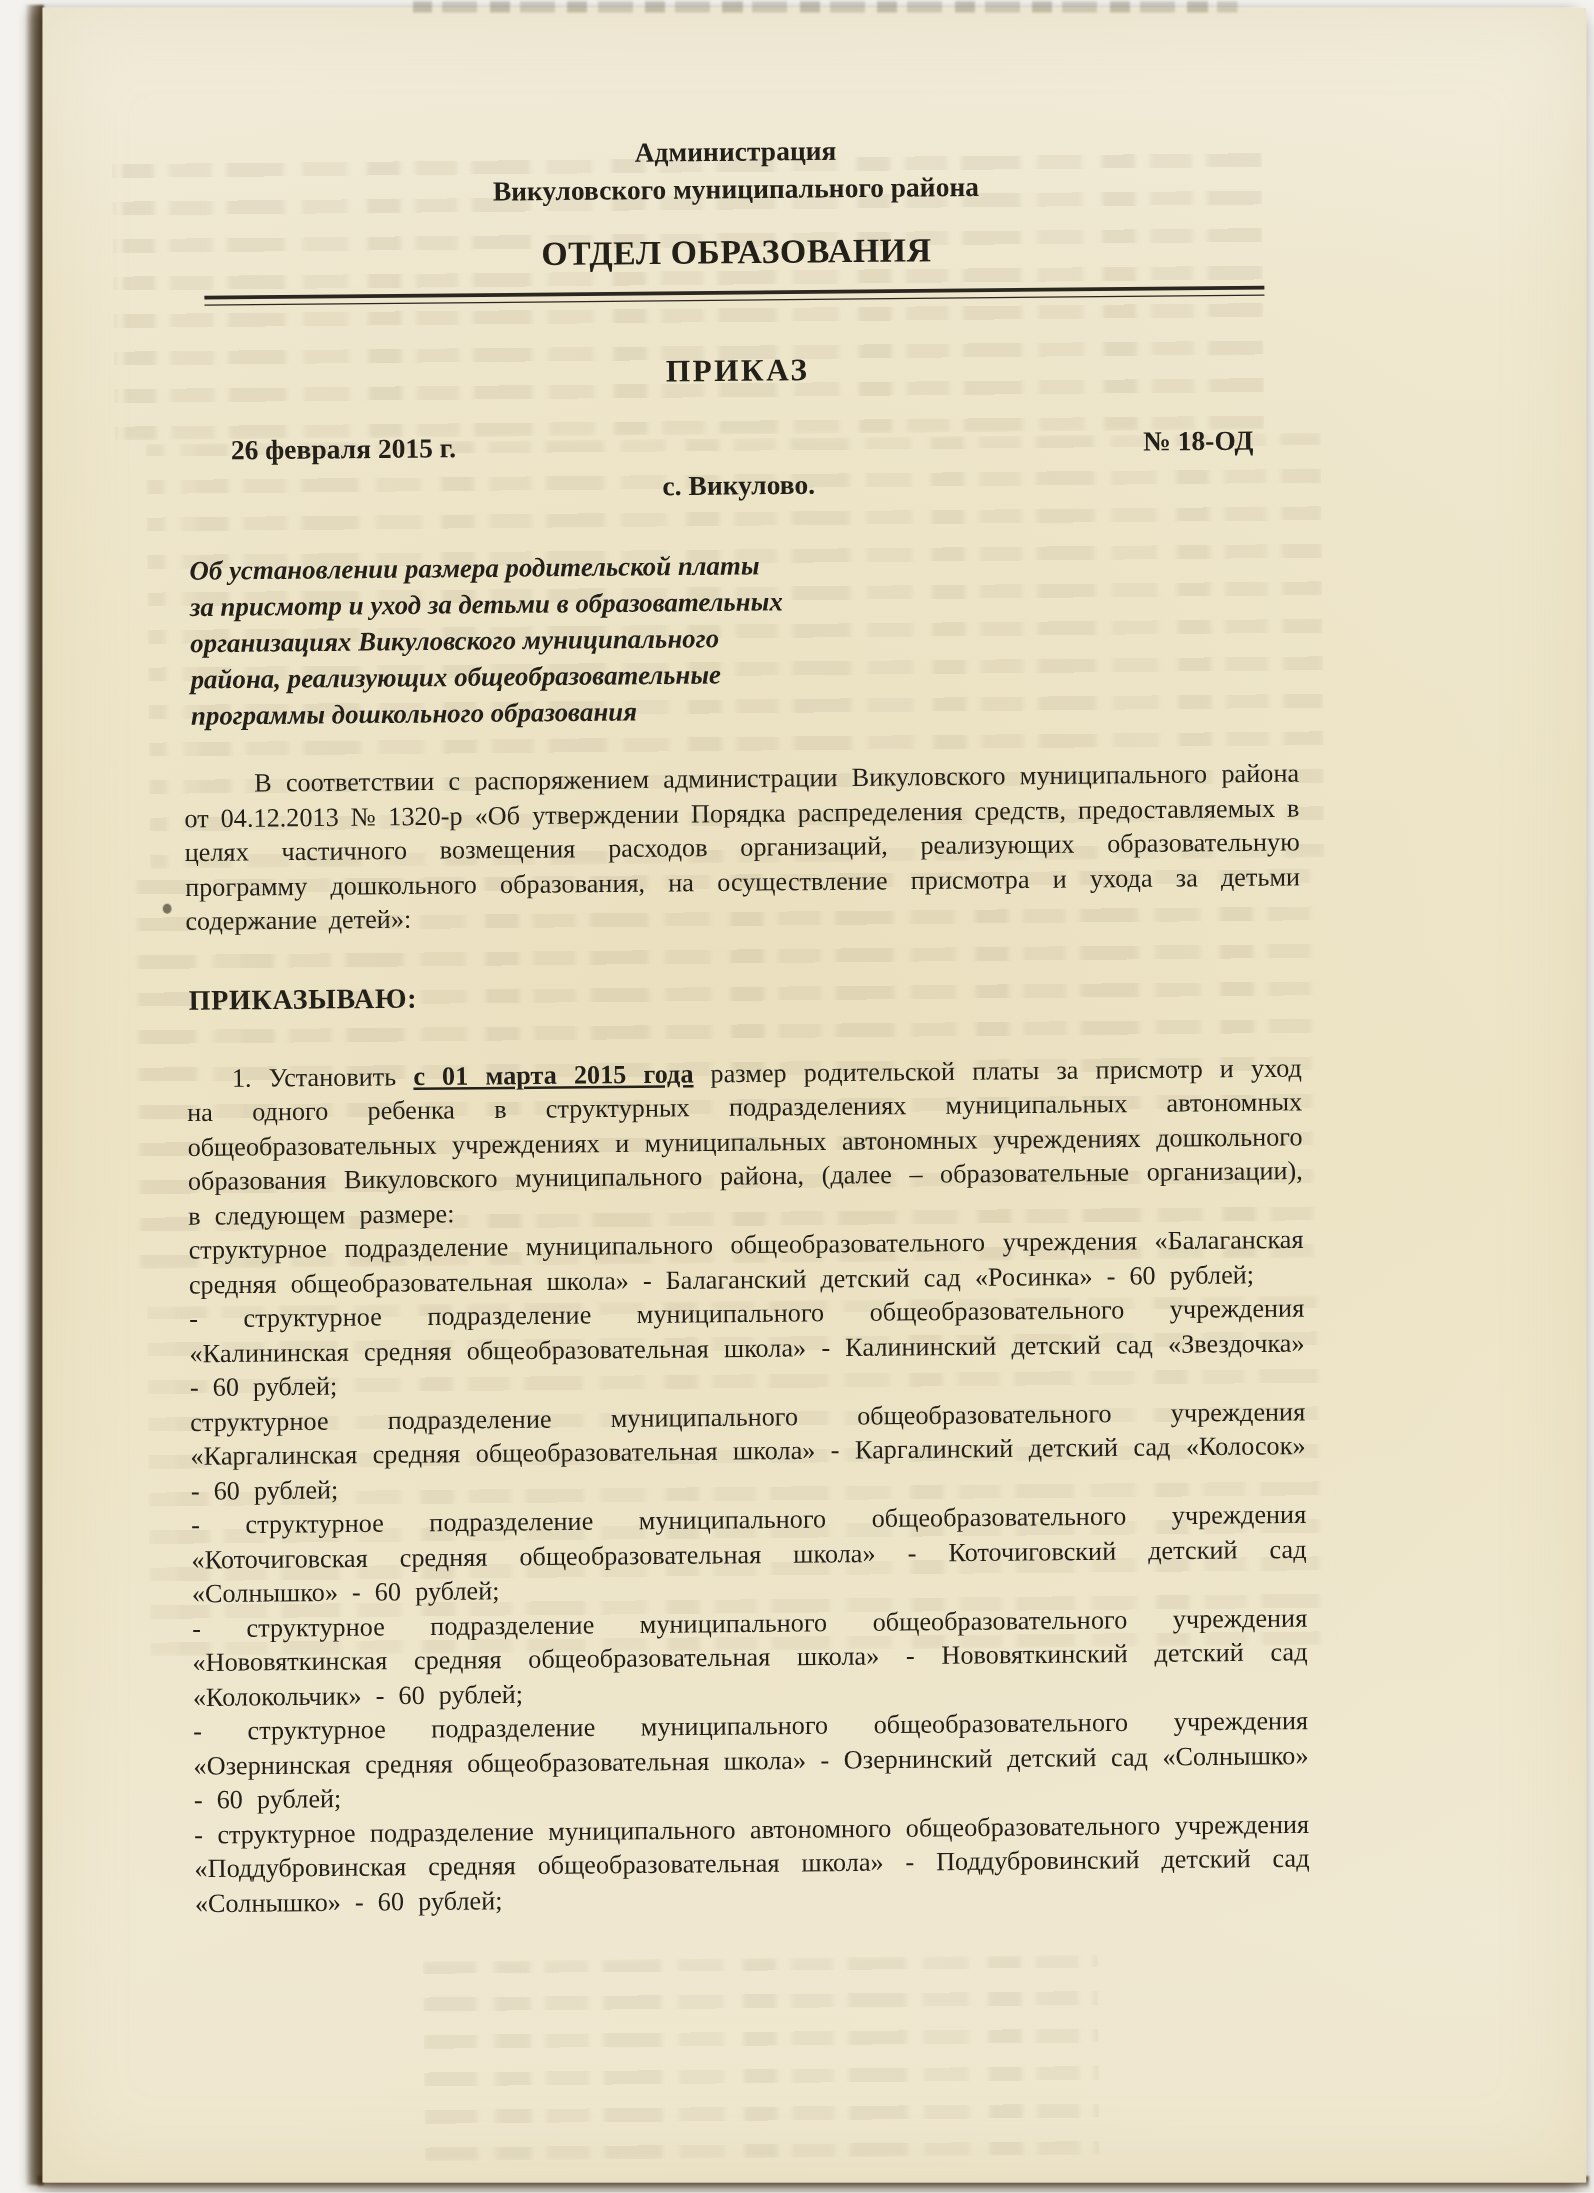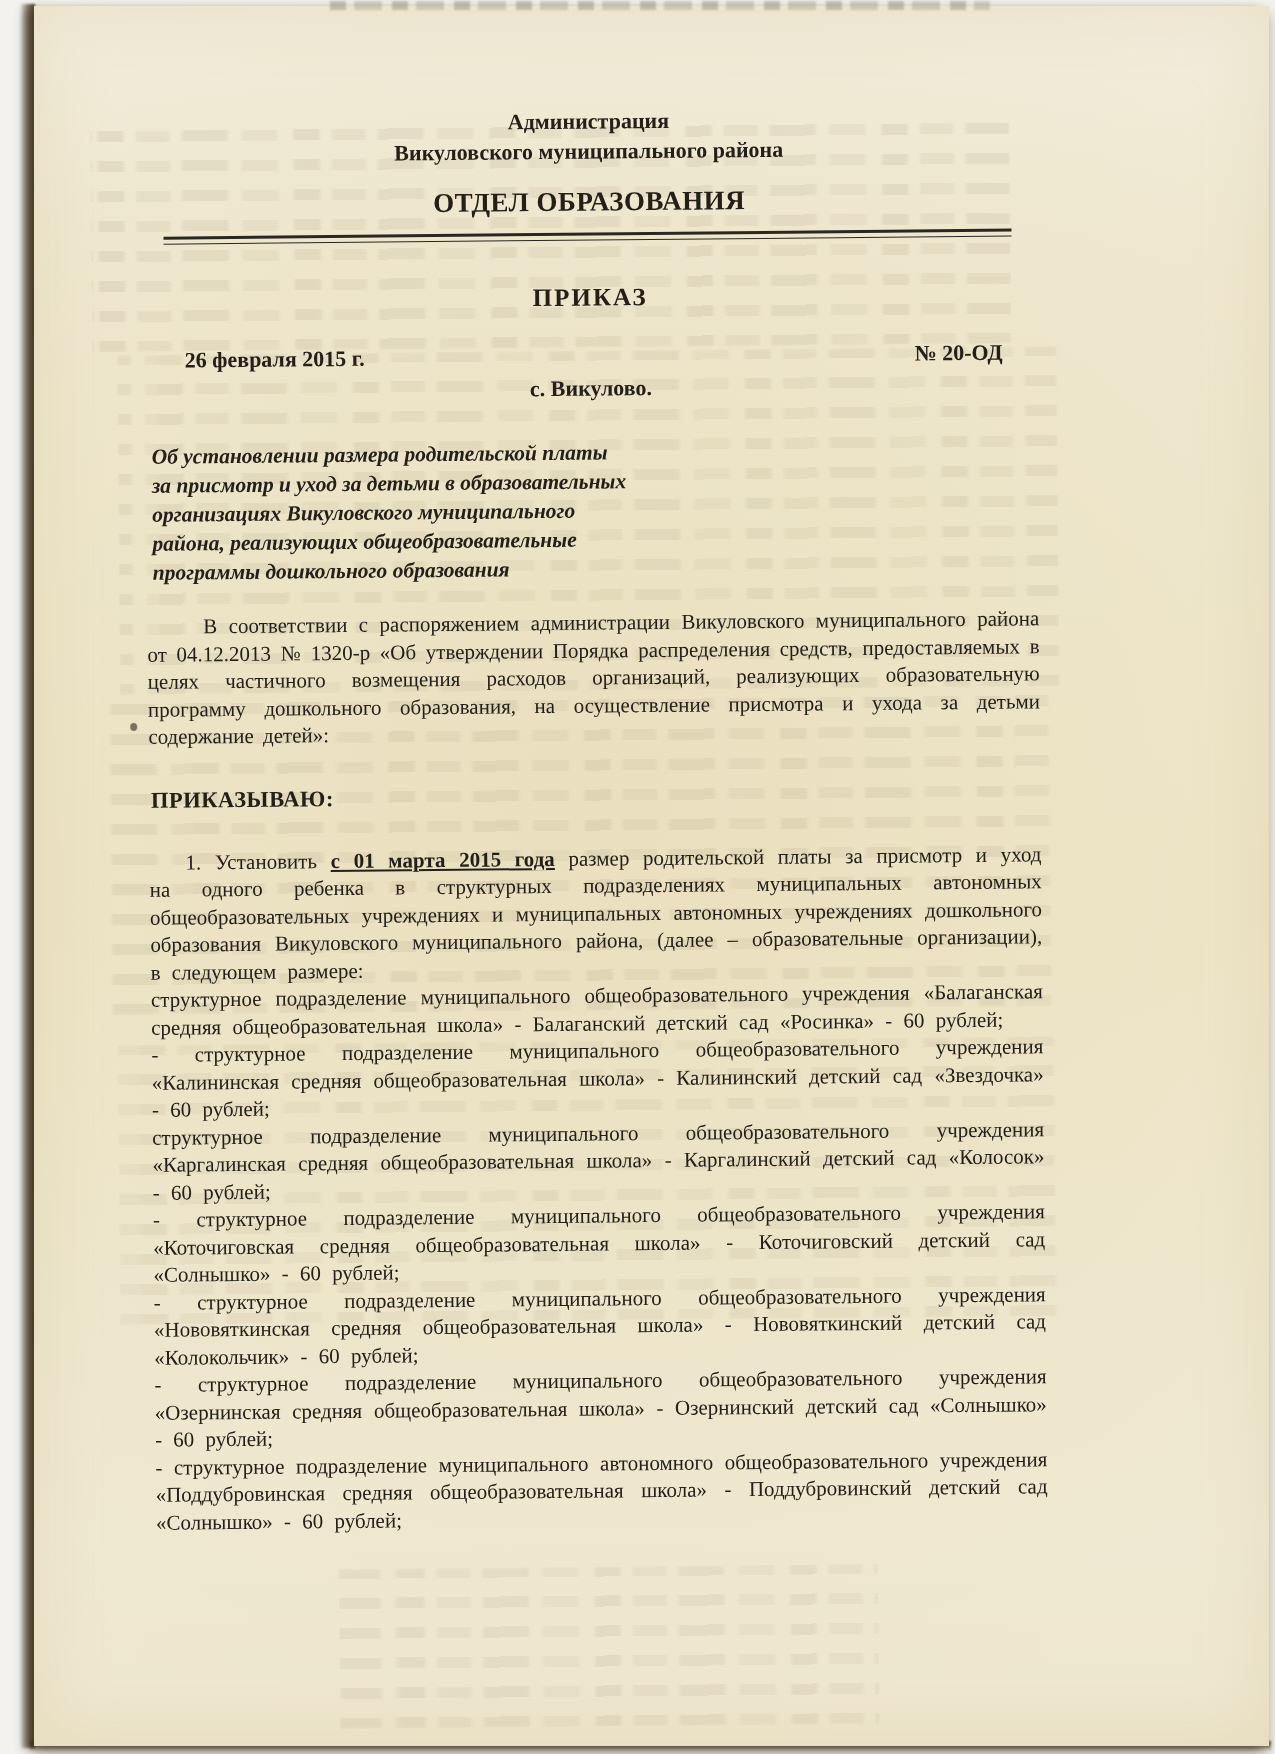--- a/index.html
+++ b/index.html
@@ -206,21 +206,21 @@
 
       <div class="org-line">Администрация</div>
       <div class="org-line">Викуловского муниципального района</div>
       <div class="dept">ОТДЕЛ ОБРАЗОВАНИЯ</div>
       <div class="rule"></div>
 
       <div class="order-title">ПРИКАЗ</div>
 
       <div class="meta-row">
         <span>26 февраля 2015 г.</span>
-        <span>№  20-ОД</span>
+        <span>№  18-ОД</span>
       </div>
       <div class="place">с. Викулово.</div>
 
       <div class="subject">
         <div>Об установлении размера родительской платы</div>
         <div>за присмотр и уход за детьми в образовательных</div>
         <div>организациях Викуловского муниципального</div>
         <div>района, реализующих общеобразовательные</div>
         <div>программы дошкольного образования</div>
       </div>

